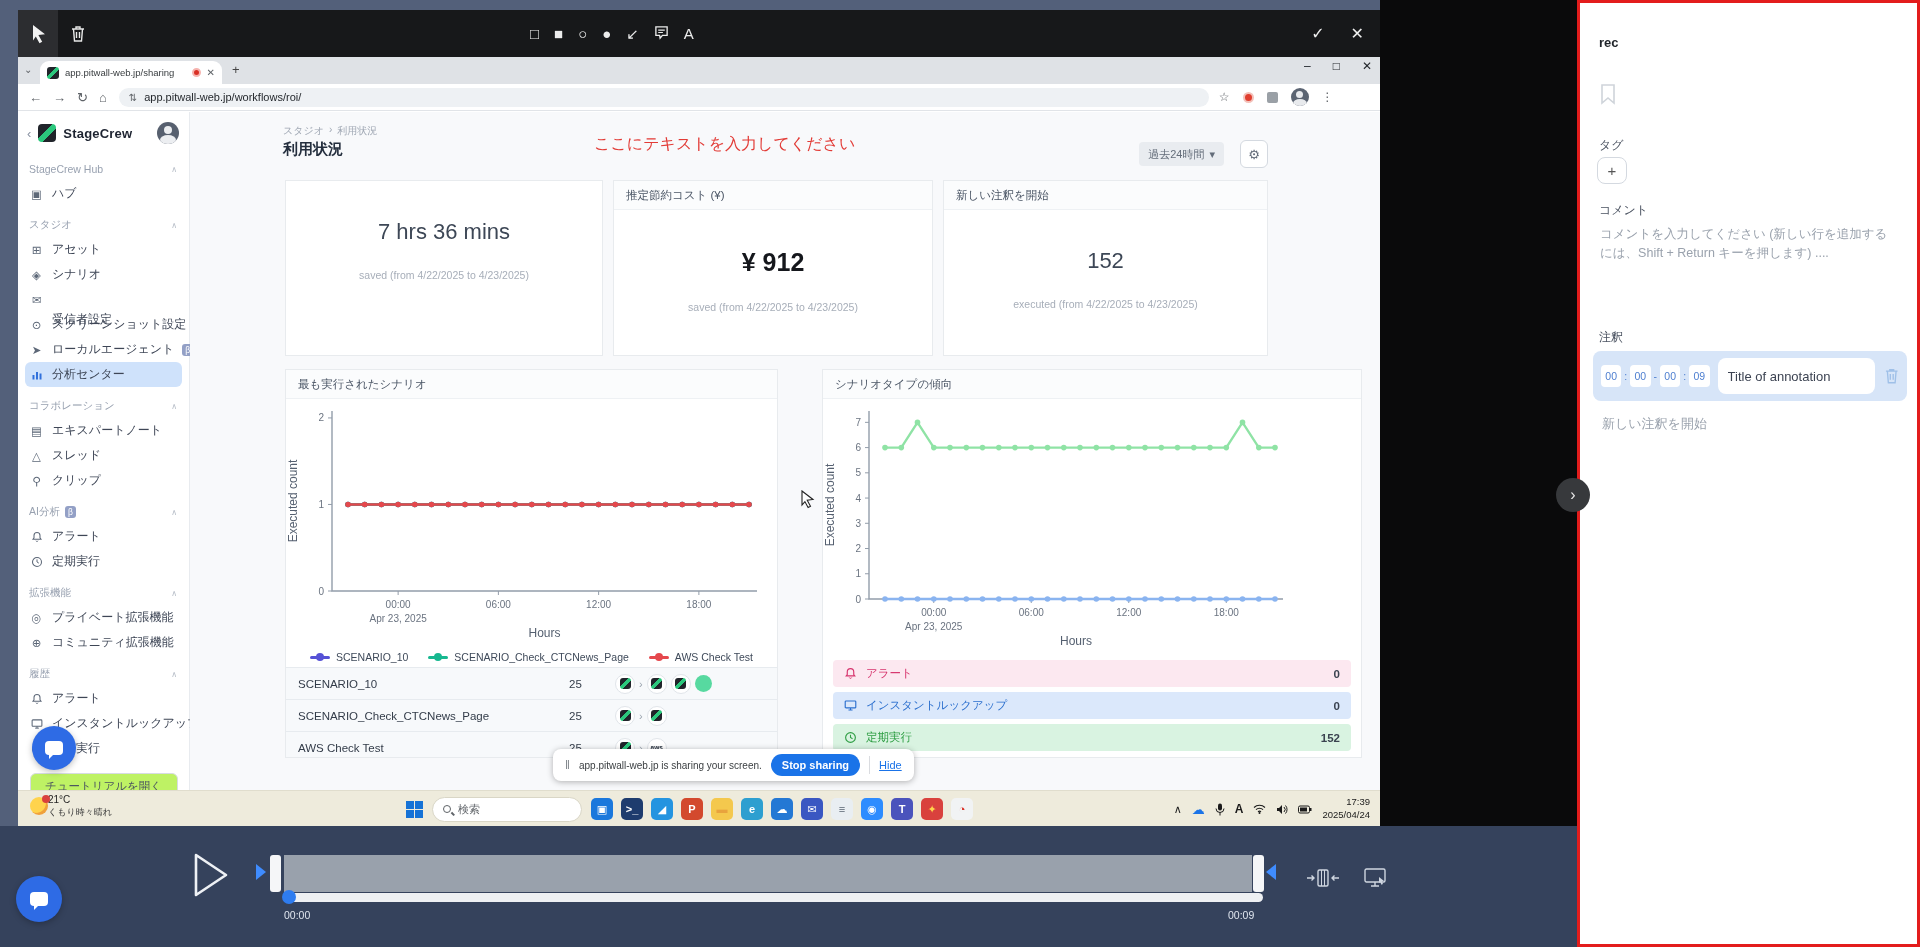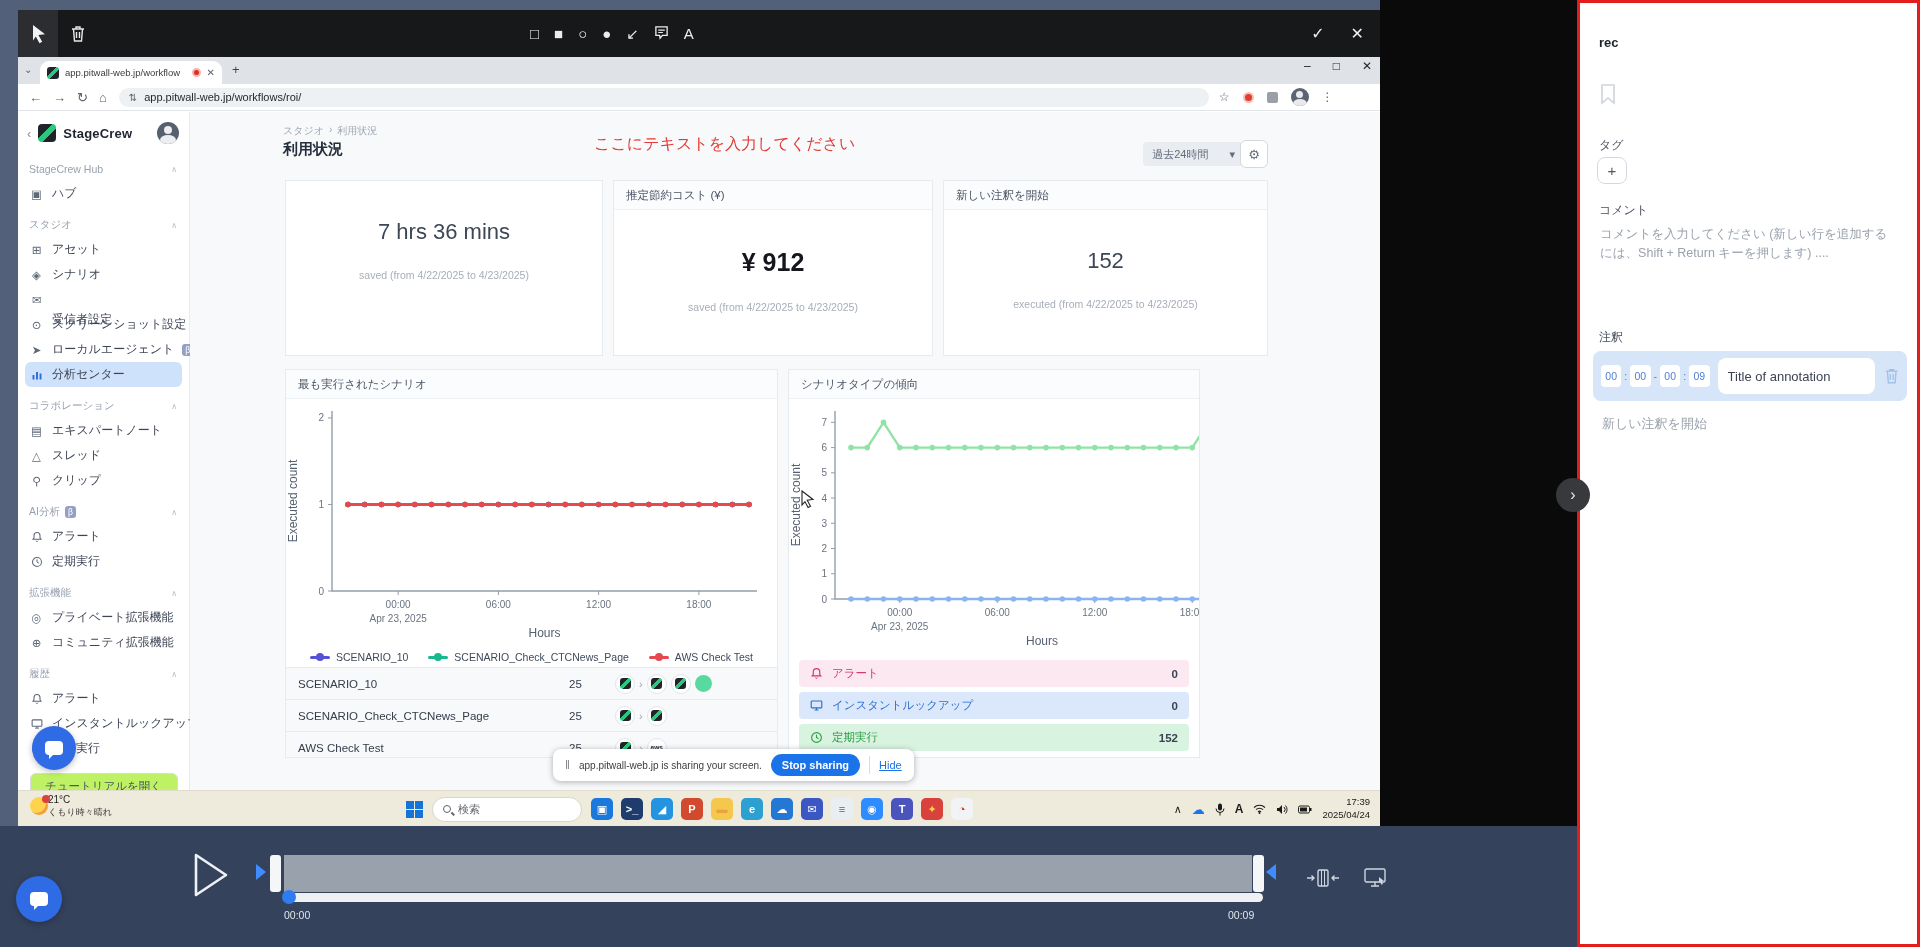--- a/index.html
+++ b/index.html
@@ -62,21 +62,21 @@
   .beta{font-size:8.5px;background:#93a0c6;color:#fff;border-radius:3px;padding:0 3px;height:12px;line-height:12px;}
   .tutorial-btn{margin:12px auto 5px;width:148px;height:26px;border:1px solid #d7dbe2;border-radius:6px;background:#bef264;color:#4a5260;font-size:11.5px;display:flex;align-items:center;justify-content:center;}
   .intercom{position:absolute;border-radius:50%;background:#2e6be5;box-shadow:0 2px 6px rgba(0,0,0,.25);display:flex;align-items:center;justify-content:center;}
   .intercom .bub{width:18px;height:14px;background:#fff;border-radius:4px;position:relative;}
   .intercom .bub::after{content:"";position:absolute;left:4px;bottom:-4px;border:4px solid transparent;border-top-color:#fff;border-left-color:#fff;}
 
   .main{flex:1;background:#f8f9fb;position:relative;}
   .breadcrumb{position:absolute;left:93px;top:12px;font-size:10px;color:#a0a8b4;display:flex;gap:5px;}
   .page-title{position:absolute;left:93px;top:28px;font-size:15px;font-weight:700;color:#252f3e;}
   .red-overlay{position:absolute;left:404px;top:22px;font-size:16px;font-weight:500;color:#e23b36;}
-  .range-btn{position:absolute;right:136px;top:30px;height:24px;padding:0 9px;background:#e9ecf0;border-radius:4px;color:#636c79;font-size:11px;display:flex;align-items:center;gap:21px;}
+  .range-btn{position:absolute;right:156px;top:30px;height:24px;padding:0 9px;background:#e9ecf0;border-radius:4px;color:#636c79;font-size:11px;display:flex;align-items:center;gap:5px;}
   .gear-btn{position:absolute;right:112px;top:28px;width:28px;height:28px;background:#fff;border:1px solid #d4d9e0;border-radius:6px;color:#636c79;font-size:13px;display:flex;align-items:center;justify-content:center;}
 
   .stat-card{position:absolute;top:68px;height:176px;background:#fff;border:1px solid #e8ebee;}
   .card-head{height:29px;border-bottom:1px solid #eef1f4;background:#fbfcfd;display:flex;align-items:center;padding:0 12px;font-size:11.5px;color:#4a5565;}
   .stat-body{display:flex;flex-direction:column;align-items:center;}
   .stat-value{margin-top:38px;font-size:22px;color:#3d4756;}
   .stat-value.em{font-size:25px;font-weight:700;color:#15171c;}
   .stat-sub{margin-top:24px;font-size:10.5px;color:#a7aeb9;}
 
   .chart-card{position:absolute;top:257px;height:389px;background:#fff;border:1px solid #e8ebee;overflow:hidden;}
@@ -193,21 +193,21 @@
       <span>✓</span>
       <span>✕</span>
     </div>
   </div>
 
   <div class="browser-win">
     <div class="tabstrip">
       <span class="tab-search">⌄</span>
       <div class="tab">
         <span class="favicon"></span>
-        <span class="tab-title">app.pitwall-web.jp/workflow</span>
+        <span class="tab-title">app.pitwall-web.jp/sharing</span>
         <span class="rec-dot"></span>
         <span class="tab-close">✕</span>
       </div>
       <span class="newtab">+</span>
       <div class="win-controls">
         <span>–</span>
         <span>□</span>
         <span>✕</span>
       </div>
     </div>
@@ -561,21 +561,21 @@
                   <span class="sc-circle">
                     <span class="sc-logo"></span>
                   </span>
                   <span class="flow-arrow">›</span>
                   <span class="aws-circle">aws</span>
                 </span>
               </div>
             </div>
         </div>
 
-        <div class="chart-card" style="left:598px;width:412px;">
+        <div class="chart-card" style="left:632px;width:540px;">
           <div class="card-head">シナリオタイプの傾向</div>
           <div id="chart-right"><svg width="478" height="252">
                 <path d="M46 12 V200 H460" fill="none" stroke="#939daa" stroke-width="1.4"></path>
                 <line x1="42" x2="46" y1="200" y2="200" stroke="#939daa"></line>
                 <text x="38" y="203.5" text-anchor="end" class="tick">0</text>
                 <line x1="42" x2="46" y1="174.76510067114094" y2="174.76510067114094" stroke="#939daa"></line>
                 <text x="38" y="178.26510067114094" text-anchor="end" class="tick">1</text>
                 <line x1="42" x2="46" y1="149.53020134228186" y2="149.53020134228186" stroke="#939daa"></line>
                 <text x="38" y="153.03020134228186" text-anchor="end" class="tick">2</text>
                 <line x1="42" x2="46" y1="124.29530201342283" y2="124.29530201342283" stroke="#939daa"></line>

